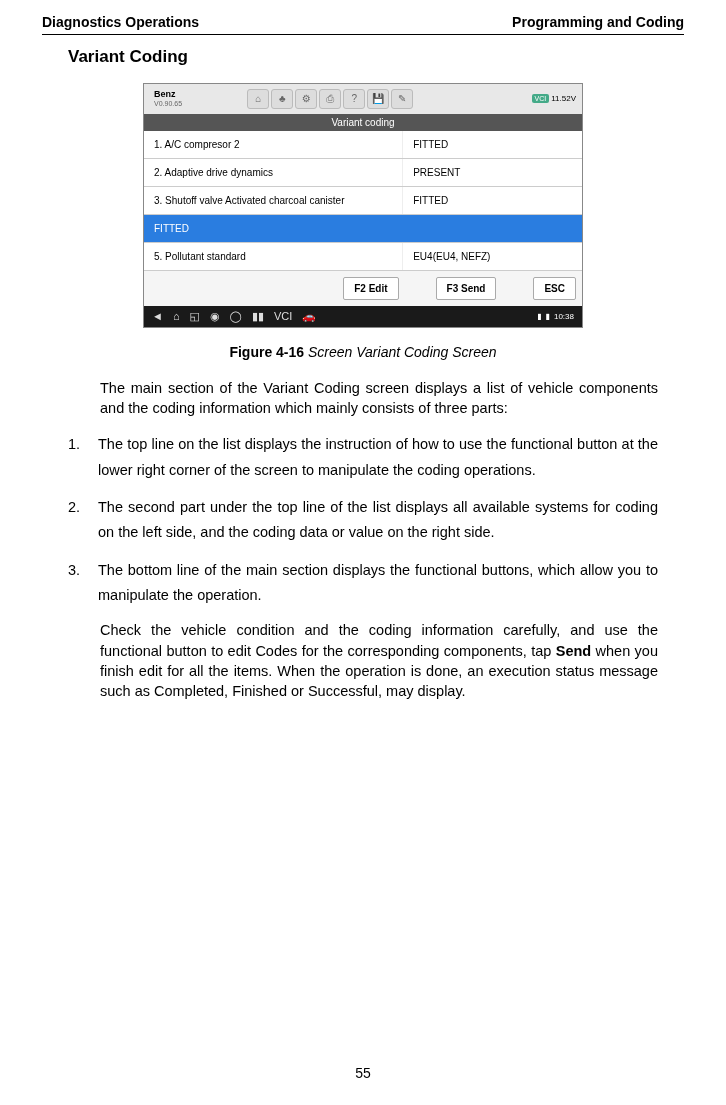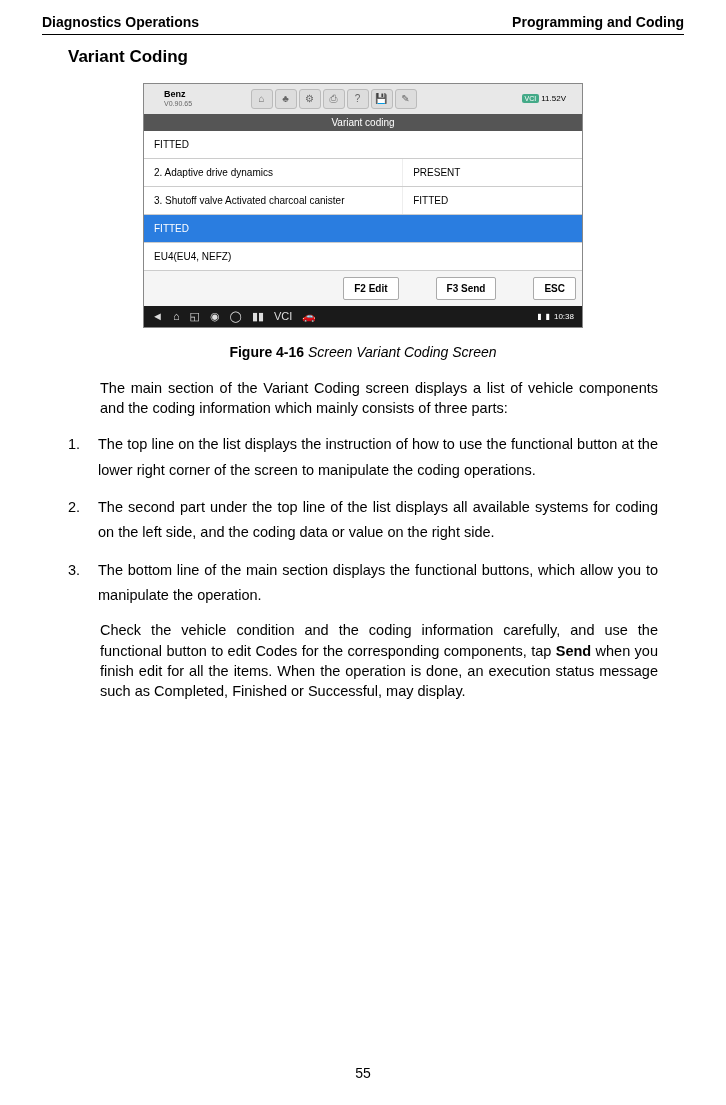--- a/index.html
+++ b/index.html
@@ -33,21 +33,21 @@
       width: 440px;
       margin: 0 auto 16px auto;
       border: 1px solid #888;
       font-size: 10px;
       background: #f0f0f0;
     }
     .app-header {
       display: flex;
       align-items: center;
       background: #e8e8e8;
-      padding: 4px 16px;
+      padding: 4px 6px;
       gap: 4px;
     }
     .brand-box {
       font-size: 8px;
       line-height: 1.1;
       padding: 2px 4px;
     }
     .brand-name { font-weight: bold; font-size: 9px; }
     .brand-ver { color: #666; font-size: 7px; }
     .tb-icons { display: flex; gap: 2px; margin-left: auto; margin-right: auto; }
@@ -177,34 +177,36 @@
       </div>
       <div class="vci-batt">
         <span class="vci-tag">VCI</span>
         <span>11.52V</span>
       </div>
     </div>
     <div class="screen-title">Variant coding</div>
 
 
     <div class="data-row">
+      <div class="cell-left">1. A/C compresor 2</div>
       <div class="cell-right">FITTED</div>
     </div>
     <div class="data-row">
       <div class="cell-left">2. Adaptive drive dynamics</div>
       <div class="cell-right">PRESENT</div>
     </div>
     <div class="data-row">
       <div class="cell-left">3. Shutoff valve Activated charcoal canister</div>
       <div class="cell-right">FITTED</div>
     </div>
     <div class="data-row selected">
       <div class="cell-right">FITTED</div>
     </div>
     <div class="data-row">
+      <div class="cell-left">5. Pollutant standard</div>
       <div class="cell-right">EU4(EU4, NEFZ)</div>
     </div>
 
     <div class="btn-row">
       <div class="fn-btn">F2 Edit</div>
       <div class="fn-btn">F3 Send</div>
       <div class="fn-btn">ESC</div>
     </div>
 
     <div class="bottom-nav">

